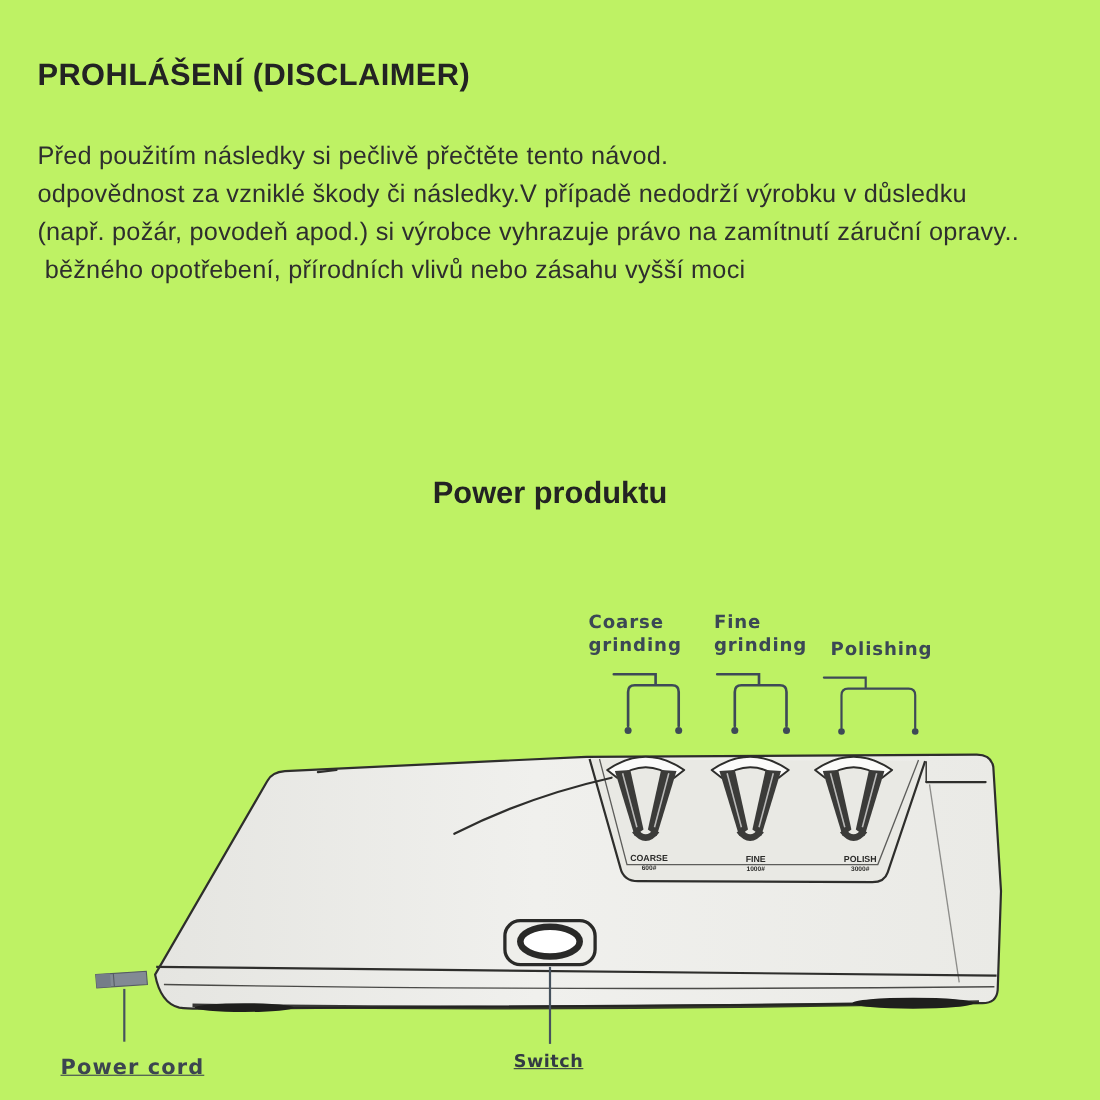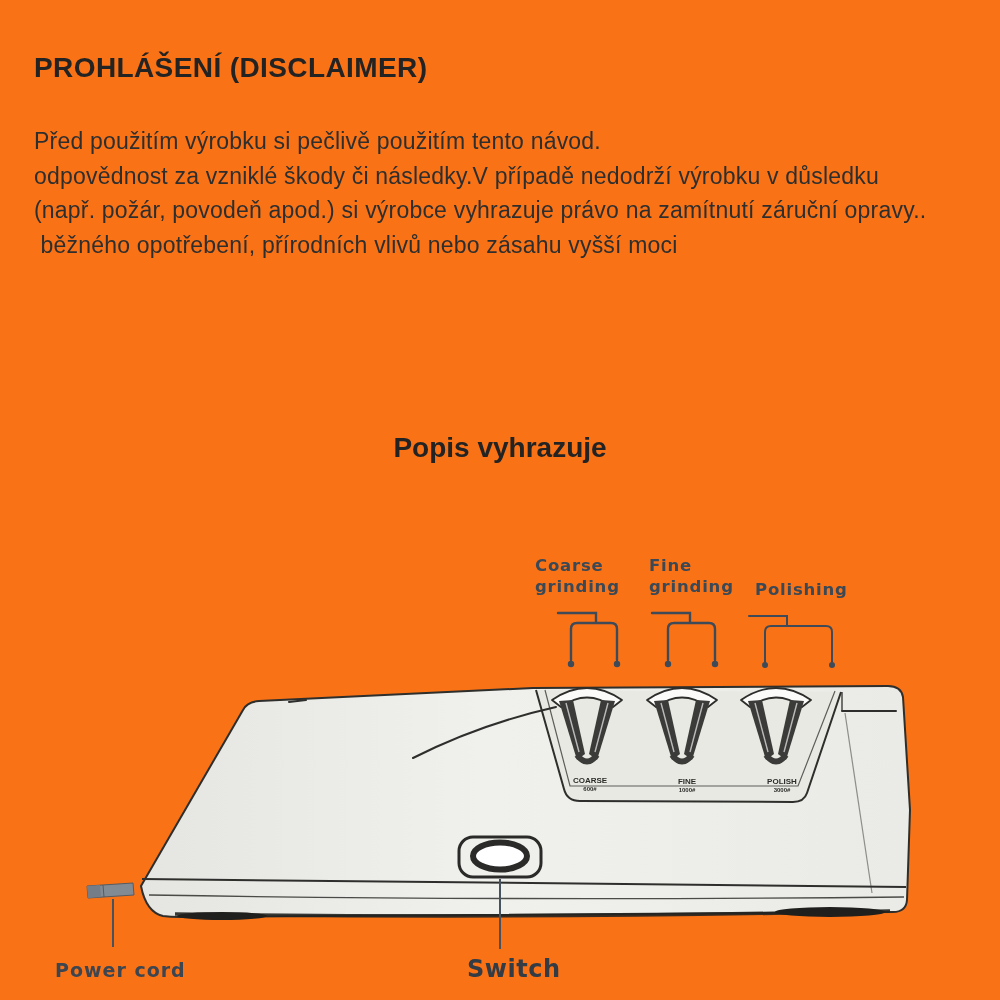--- a/index.html
+++ b/index.html
@@ -1,42 +1,42 @@
 <!DOCTYPE html>
 <html><head>
 <meta charset="utf-8">
 <style>
   html,body{margin:0;padding:0;background:#ffffff;}
-  #page{position:relative;width:1000px;height:1000px;background:#f97316;overflow:hidden;
+  #page{position:relative;width:1000px;height:1000px;background:#bef264;overflow:hidden;
         font-family:"Liberation Sans", sans-serif;color:#2d2d2d;}
   .abs{position:absolute;}
   .h1{font-size:28px;font-weight:bold;letter-spacing:.4px;color:#232323;white-space:nowrap;}
   .para{font-size:23px;line-height:34.6px;letter-spacing:.2px;color:#2e2e2e;}
   .para .line{white-space:pre;}
   .h2{width:1000px;text-align:center;font-size:28px;font-weight:bold;color:#232323;}
   .grind-label{font-size:16.5px;font-weight:700;color:#3b4855;line-height:21px;letter-spacing:.8px;
                font-family:"DejaVu Sans", sans-serif;}
-  .part-label{font-weight:700;color:#3c4550;font-family:"DejaVu Sans", sans-serif;}
+  .part-label{font-weight:700;color:#3c4550;font-family:"DejaVu Sans", sans-serif;text-decoration:underline;}
   svg{display:block;}
 </style>
 </head>
 <body>
 
 <div id="page">
 
   <div class="abs h1" style="left:34px;top:52px;">PROHLÁŠENÍ (DISCLAIMER)</div>
 
   <div class="abs para" style="left:34px;top:124px;">
-    <div class="line">Před použitím výrobku si pečlivě použitím tento návod.</div>
+    <div class="line">Před použitím následky si pečlivě přečtěte tento návod.</div>
     <div class="line">odpovědnost za vzniklé škody či následky.V případě nedodrží výrobku v důsledku</div>
     <div class="line">(např. požár, povodeň apod.) si výrobce vyhrazuje právo na zamítnutí záruční opravy..</div>
     <div class="line"> běžného opotřebení, přírodních vlivů nebo zásahu vyšší moci</div>
   </div>
 
-  <div class="abs h2" style="left:0;top:432px;">Popis vyhrazuje</div>
+  <div class="abs h2" style="left:0;top:432px;">Power produktu</div>
 
   <div class="abs grind-label" style="left:535px;top:555px;">
     <span>Coarse</span><br>
     <span>grinding</span>
   </div>
   <div class="abs grind-label" style="left:649px;top:555px;">
     <span>Fine</span><br>
     <span>grinding</span>
   </div>
   <div class="abs grind-label" style="left:755px;top:579px;text-align:right;">Polishing</div>
@@ -136,15 +136,15 @@
       <text x="590" y="783" font-size="8">COARSE</text>
       <text x="590" y="791" font-size="6">600#</text>
       <text x="687" y="784" font-size="8">FINE</text>
       <text x="687" y="792" font-size="6">1000#</text>
       <text x="782" y="784" font-size="8">POLISH</text>
       <text x="782" y="792" font-size="6">3000#</text>
     </g>
   </svg>
 
   <div class="abs part-label" style="left:55px;top:959px;font-size:19px;letter-spacing:1px;">Power cord</div>
-  <div class="abs part-label" style="left:467px;top:955px;font-size:24px;letter-spacing:.5px;color:#333b44;">Switch</div>
+  <div class="abs part-label" style="left:467px;top:955px;font-size:16px;letter-spacing:.5px;color:#333b44;">Switch</div>
 
 </div>
 
 </body></html>

